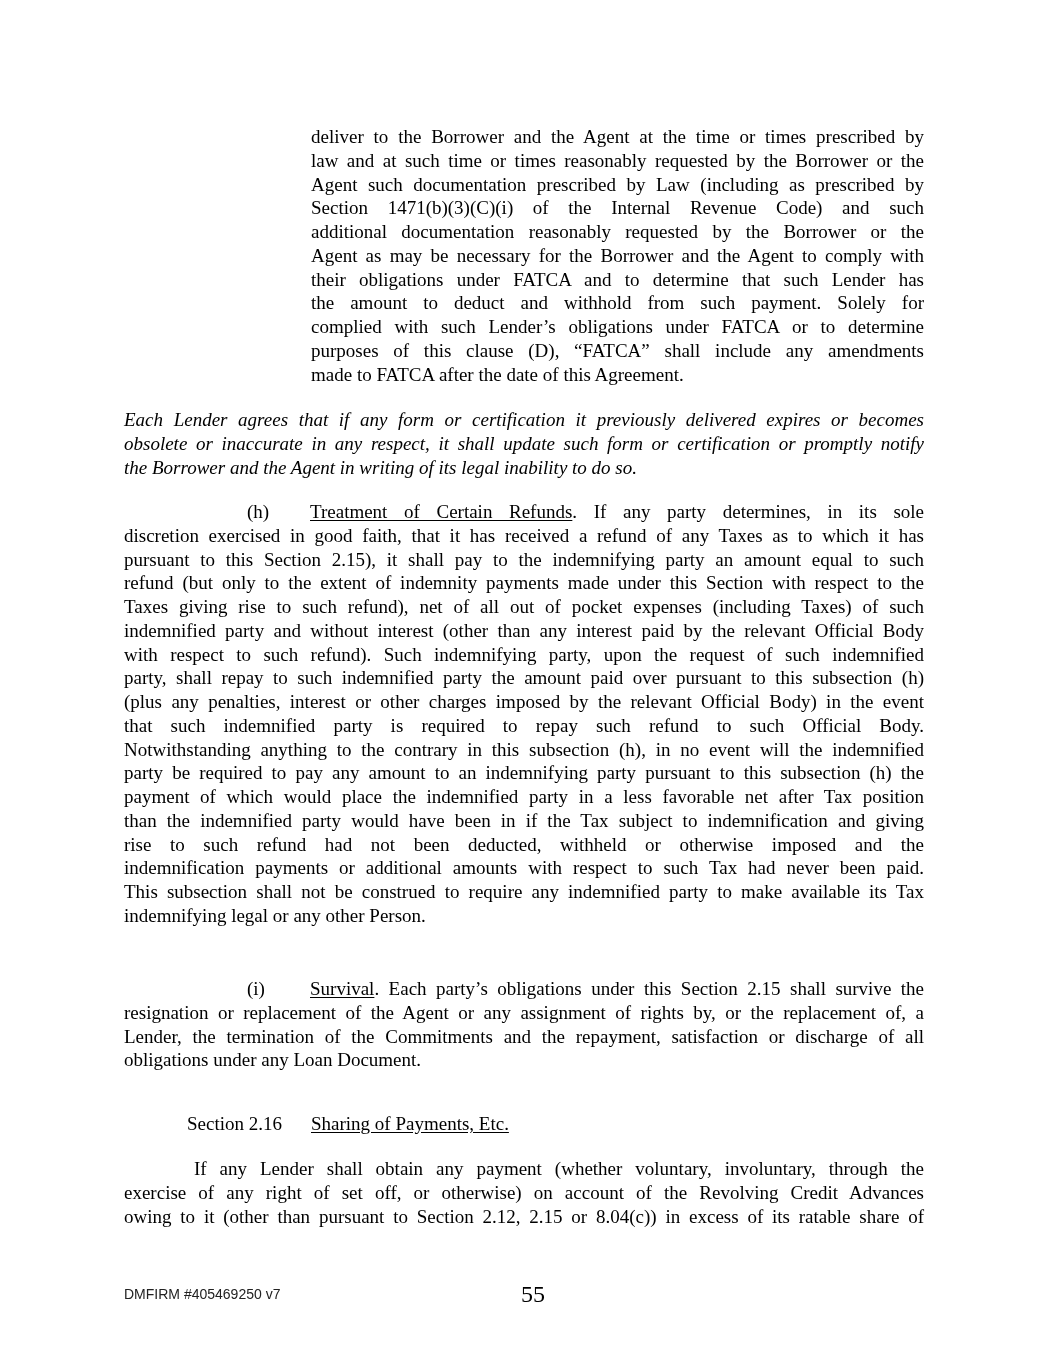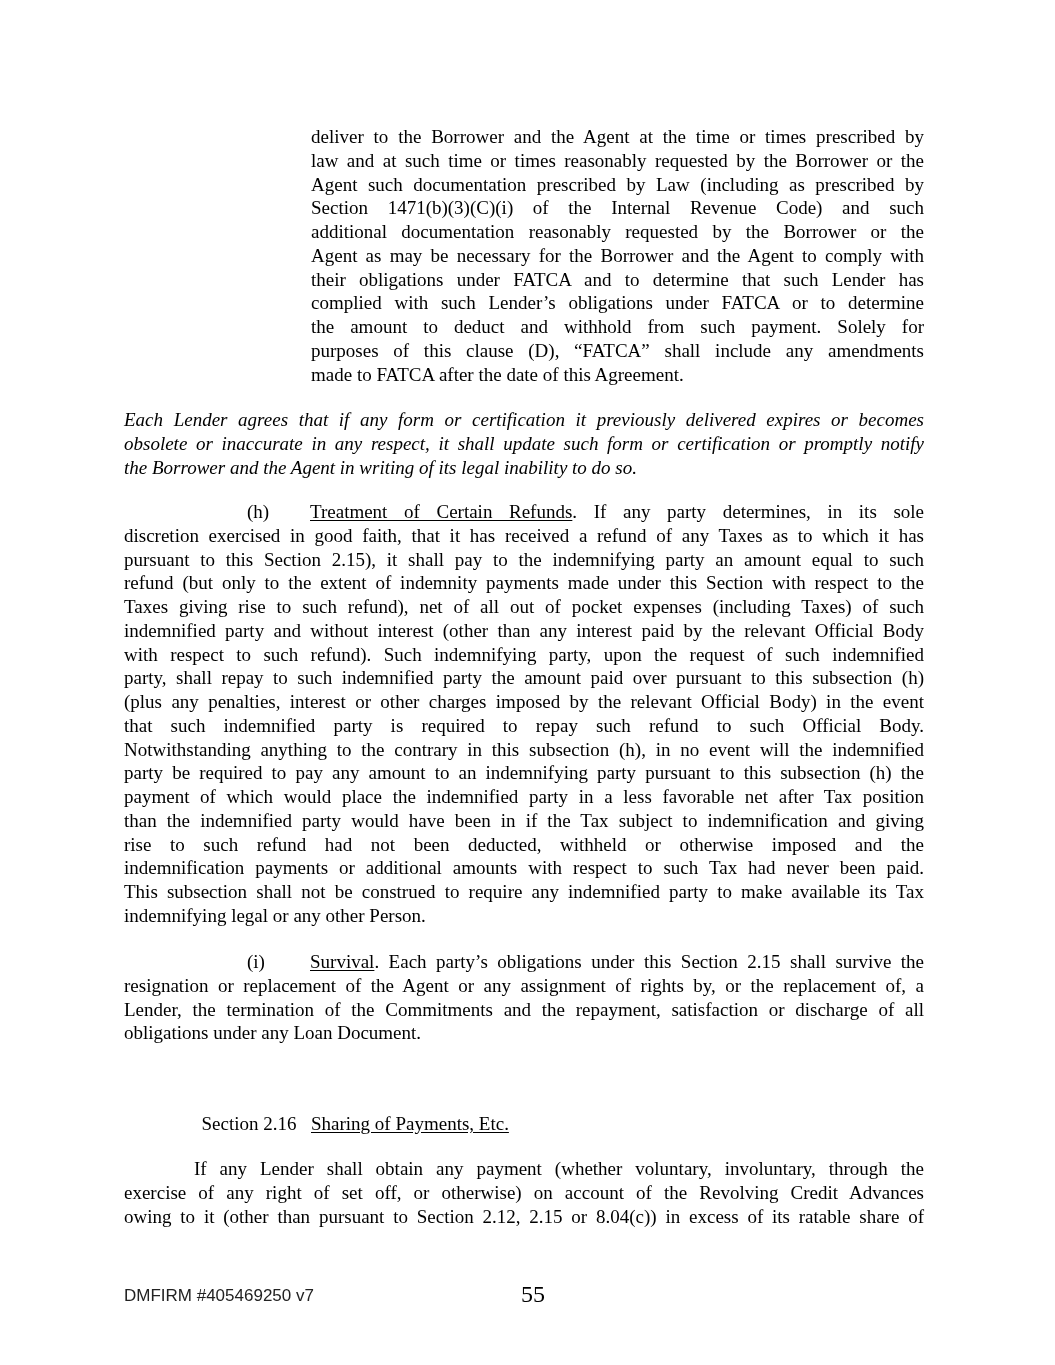--- a/index.html
+++ b/index.html
@@ -34,34 +34,34 @@
       text-align-last: justify;
       height: 23.75px;
     }
     .line.last {
       text-align-last: left;
     }
     .u { text-decoration: underline; text-underline-offset: 2px; }
     .clause-d { left: 311px; top: 125px; width: 613px; }
     .para-each { left: 124px; top: 408px; width: 800px; font-style: italic; }
     .para-h { left: 124px; top: 500px; width: 800px; }
-    .para-i { left: 124px; top: 950px; width: 800px; }
+    .para-i { left: 124px; top: 977px; width: 800px; }
     .section-216 { left: 187px; top: 1112px; width: 700px; font-size: 19px; line-height: 23.75px; }
     .para-share { left: 124px; top: 1157px; width: 800px; }
     .lead-h { display: inline-block; width: 63px; }
     .lead-i { display: inline-block; width: 63px; }
     .indent-h { display: inline-block; width: 123px; }
-    .sec-num { display: inline-block; width: 124px; text-align: center; }
+    .sec-num { display: inline-block; width: 124px; }
     .indent-share { display: inline-block; width: 70px; }
     .footer-id {
       position: absolute;
       left: 124px;
       top: 1286px;
       font-family: "Liberation Sans", "DejaVu Sans", sans-serif;
-      font-size: 17px;
+      font-size: 14px;
       color: #222;
     }
     .footer-page {
       position: absolute;
       left: 521px;
       top: 1281px;
       font-size: 24px;
     }
   </style>
 </head>
@@ -70,22 +70,22 @@
 <div class="page">
 
   <div class="block clause-d">
     <span class="line">deliver to the Borrower and the Agent at the time or times prescribed by</span>
     <span class="line">law and at such time or times reasonably requested by the Borrower or the</span>
     <span class="line">Agent such documentation prescribed by Law (including as prescribed by</span>
     <span class="line">Section 1471(b)(3)(C)(i) of the Internal Revenue Code) and such</span>
     <span class="line">additional documentation reasonably requested by the Borrower or the</span>
     <span class="line">Agent as may be necessary for the Borrower and the Agent to comply with</span>
     <span class="line">their obligations under FATCA and to determine that such Lender has</span>
+    <span class="line">the amount to deduct and withhold from such payment. Solely for</span>
     <span class="line">complied with such Lender’s obligations under FATCA or to determine</span>
-    <span class="line">the amount to deduct and withhold from such payment. Solely for</span>
     <span class="line">purposes of this clause (D), “FATCA” shall include any amendments</span>
     <span class="line last">made to FATCA after the date of this Agreement.</span>
   </div>
 
   <div class="block para-each">
     <span class="line">Each Lender agrees that if any form or certification it previously delivered expires or becomes</span>
     <span class="line">obsolete or inaccurate in any respect, it shall update such form or certification or promptly notify</span>
     <span class="line last">the Borrower and the Agent in writing of its legal inability to do so.</span>
   </div>
 

